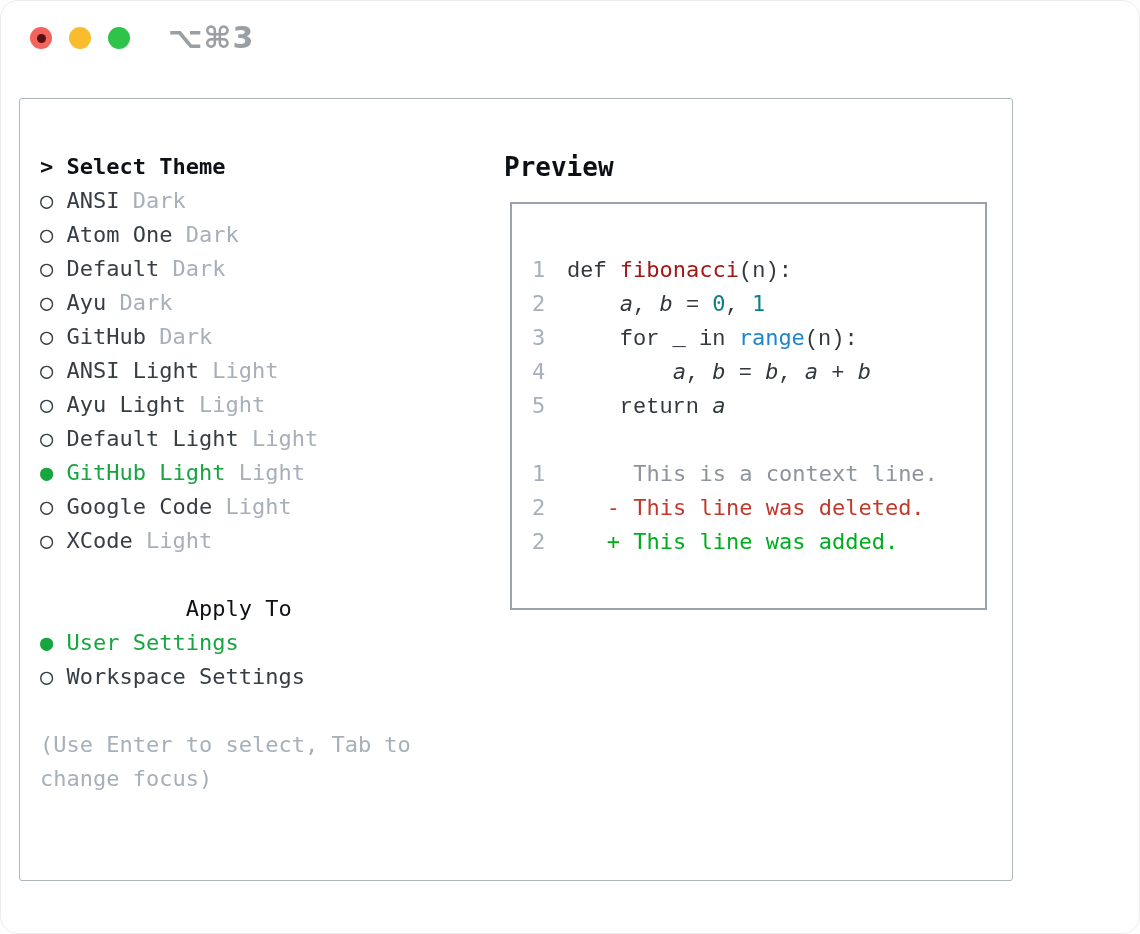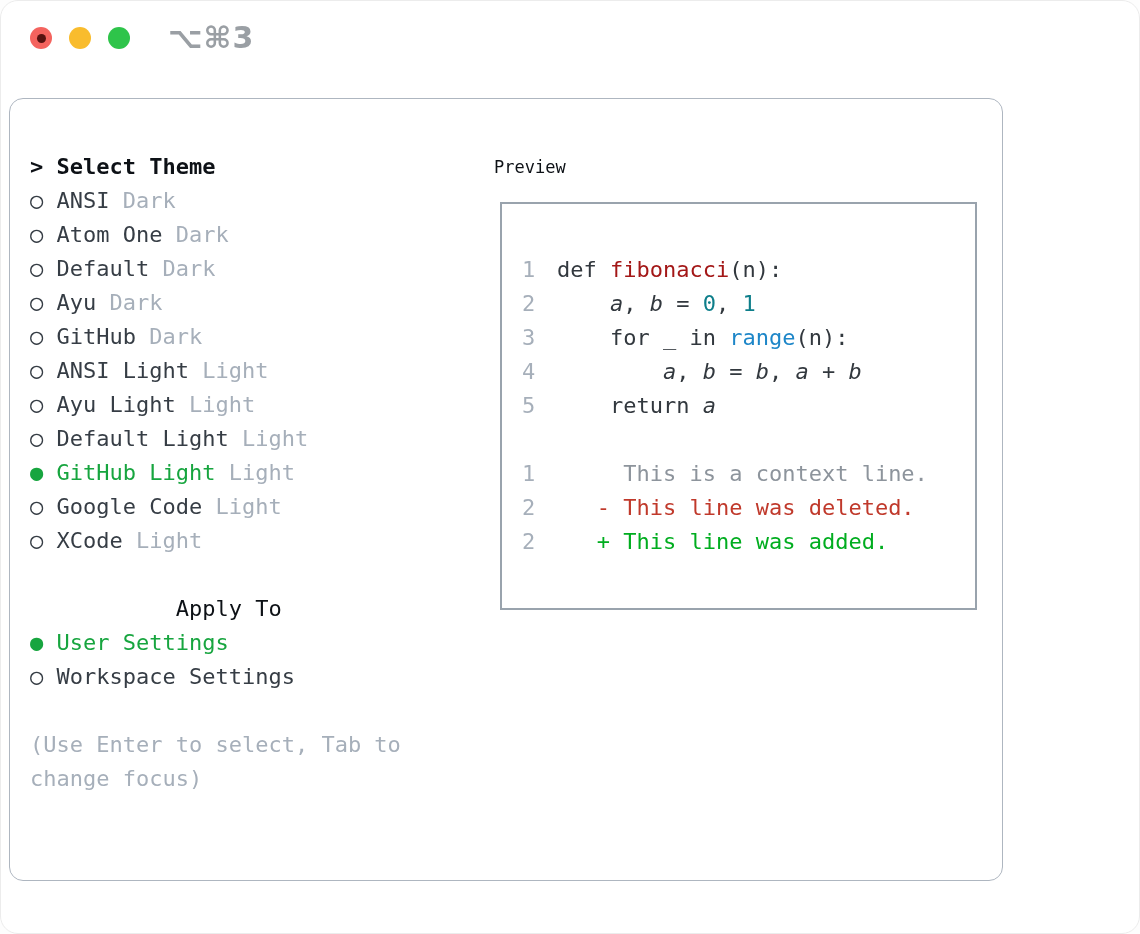--- a/index.html
+++ b/index.html
@@ -19,45 +19,45 @@
     position:absolute;left:50%;top:50%;width:9px;height:9px;margin:-4.5px 0 0 -4.5px;
     border-radius:50%;background:var(--tl_red_dot,#571210);
   }
   .win-title{
     position:absolute;left:167px;top:19px;font-size:30px;font-weight:700;
     color:var(--title_gray,#9a9fa4);letter-spacing:1px;
     font-family:"DejaVu Sans","Liberation Sans",sans-serif;
   }
   
   .panel{
-    position:absolute;left:8px;top:97px;width:994px;height:783px;box-sizing:border-box;
-    border:1.5px solid var(--border_panel,#aeb6c0);border-radius:14px;background:#fff;
+    position:absolute;left:18px;top:97px;width:994px;height:783px;box-sizing:border-box;
+    border:1.5px solid var(--border_panel,#aeb6c0);border-radius:3px;background:#fff;
   }
   .left-col{position:absolute;left:20px;top:51px;font-size:22px;}
   .row{height:34px;line-height:34px;white-space:pre;}
   .hdr-row{font-weight:700;color:var(--text_black,#0d1116);}
   .name{color:var(--text_dark,#363d45);}
   .marker{color:var(--text_dark,#363d45);}
   .tag{color:var(--gray_muted,#a6afba);margin-top:28px;}
   .selected .name,.selected .marker{color:var(--sel_green,#17a53f);}
   .apply-hdr{color:var(--text_black,#0d1116);text-align:center;}
   .help{color:var(--gray_muted,#a6afba);}
   
   .preview-header{
     position:absolute;left:484px;top:51px;height:34px;line-height:34px;
-    font-size:17px;font-weight:400;color:var(--text_black,#0d1116);
+    font-size:26px;font-weight:700;color:var(--text_black,#0d1116);
   }
   .preview-box{
     position:absolute;left:490px;top:103px;width:477px;height:408px;box-sizing:border-box;
     border:2px solid var(--border_box,#99a3ad);background:#fff;
   }
   .code{padding:49px 0 0 20px;font-size:22px;}
   .code-line{height:34px;line-height:34px;white-space:pre;}
   .ln{display:inline-block;width:35px;color:var(--gray_muted,#a6afba);}
-  .tok-p{color:var(--code_plain,#32383e);}
+  .tok-p{color:var(--code_plain,#32383e);font-family:Liberation Mono, monospace;}
   .tok-v{color:var(--code_plain,#32383e);font-style:italic;}
   .tok-f{color:var(--func_red,#a31717);}
   .tok-n{color:var(--num_teal,#0d7e8a);}
   .tok-b{color:var(--builtin_blue,#1d86c8);}
   .tok-ctx{color:var(--ctx_gray,#8d949c);}
   .tok-del{color:var(--del_red,#c0392b);}
   .tok-add{color:var(--add_green,#00ad1f);text-align:center;}
 </style>
 </head>
 <body>

